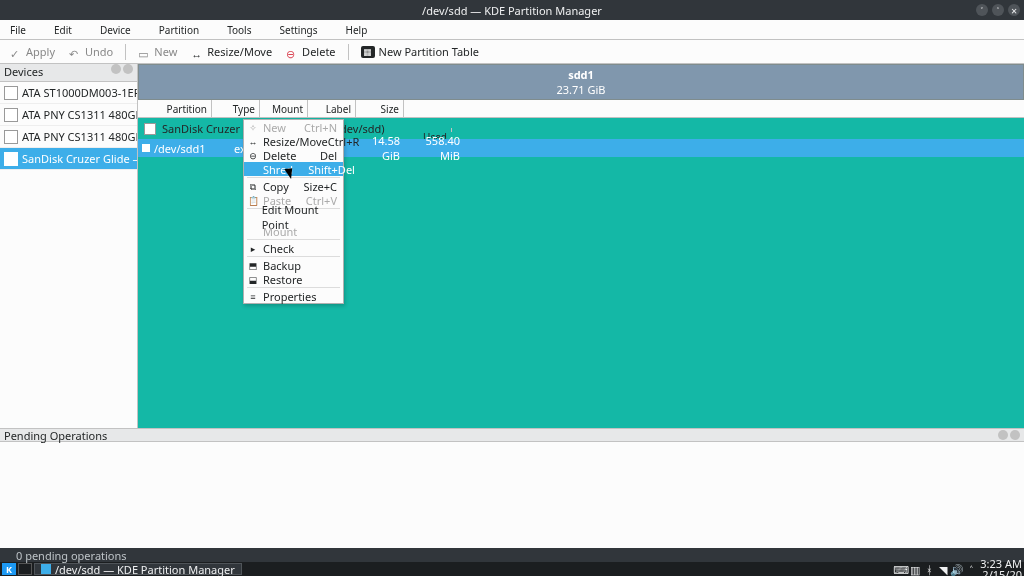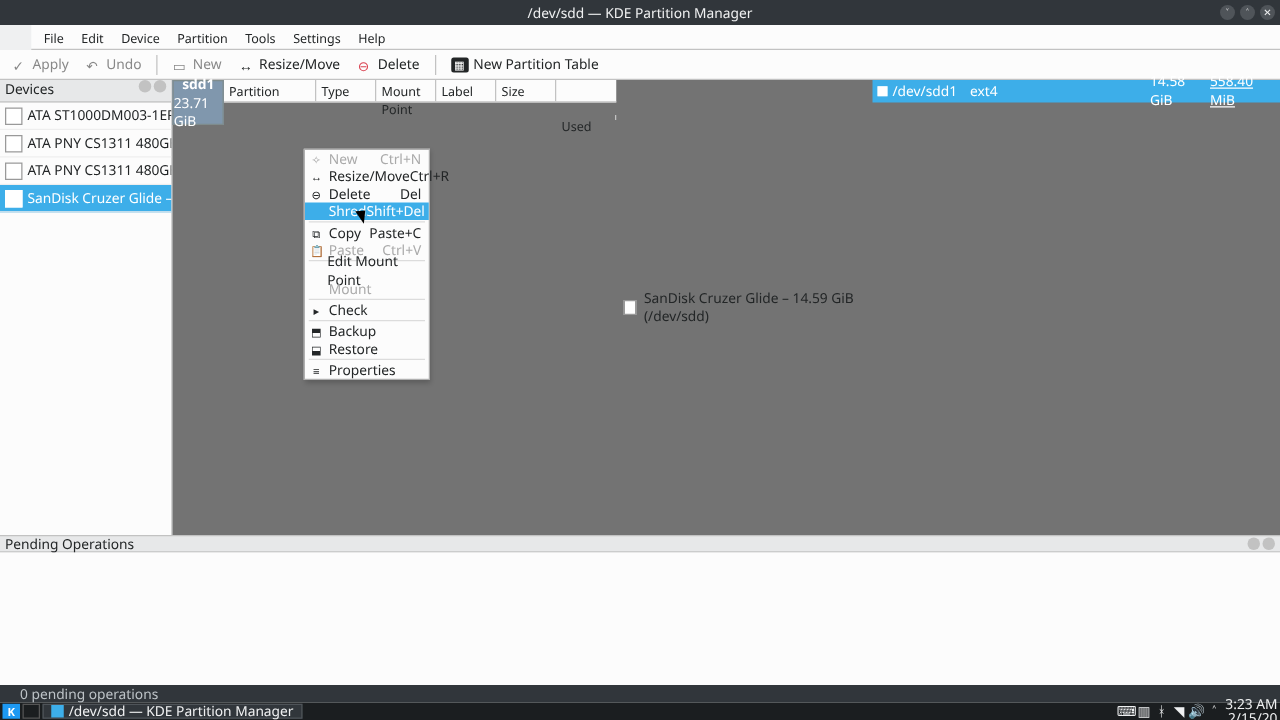--- a/index.html
+++ b/index.html
@@ -2,21 +2,21 @@
 <html><head>
 <meta charset="utf-8">
 <style>
   * { box-sizing: border-box; margin: 0; padding: 0; font-family: "Noto Sans", "Segoe UI", sans-serif; font-size: 11px; }
   html, body { width: 1024px; height: 576px; overflow: hidden; background: #eff0f1; color: #232627; }
   
   .titlebar { height: 20px; background: #31363b; color: #eff0f1; display: flex; align-items: center; justify-content: center; position: relative; font-size: 10px; }
   .titlebar-ctrls { position: absolute; right: 4px; display: flex; gap: 4px; }
   .titlebar-ctrls span { width: 12px; height: 12px; border-radius: 50%; background: #4f5459; display: inline-flex; align-items: center; justify-content: center; font-size: 8px; color:#eff0f1; }
   
-  .menubar { height: 20px; background: #fcfcfc; border-bottom: 1px solid #c2c2c2; display: flex; align-items: center; padding: 0 4px; gap: 2px; margin-left: 25px; }
+  .menubar { height: 20px; background: #fcfcfc; border-bottom: 1px solid #c2c2c2; display: flex; align-items: center; padding: 0 4px; gap: 16px; }
   .menubar span { padding: 2px 6px; font-size: 10px; cursor: default; }
   
   .toolbar { height: 24px; background: #fcfcfc; border-bottom: 1px solid #c2c2c2; display: flex; align-items: center; padding: 0 4px; gap: 2px; }
   .tbtn { display: flex; align-items: center; gap: 4px; padding: 2px 6px; font-size: 10px; color: #888; }
   .tbtn.enabled { color: #232627; }
   .tbtn .ico { width: 12px; height: 12px; display: inline-block; }
   .ico-delete { color:#da4453; }
   .ico-newpt { background:#232627; color:#fff; border-radius:2px; width:14px; height:12px; display:inline-flex; align-items:center; justify-content:center; font-size:9px;}
   .sep { width:1px; height:16px; background:#c2c2c2; margin: 0 4px;}
   
@@ -24,38 +24,38 @@
   
   .devices-panel { width: 138px; background: #fcfcfc; border-right: 1px solid #c2c2c2; display:flex; flex-direction:column;}
   .devices-hdr { height: 18px; background: #e7e8e9; border-bottom:1px solid #c2c2c2; display:flex; align-items:flex-start; padding:0 4px; font-size:10px; justify-content:space-between;}
   .devices-hdr-icons { display:flex; gap:2px;}
   .devices-hdr-icons span { width:10px; height:10px; border-radius:50%; background:#c2c2c2; display:inline-block;}
   .dev-item { display:flex; align-items:center; gap:4px; padding:3px 4px; font-size:9px; white-space:nowrap; overflow:hidden; text-overflow:ellipsis; border-bottom:1px solid #eee;}
   .dev-item.selected { background:#3daee9; color:#fff;}
   .dev-ico { width:14px; height:14px; border:1px solid #999; background:#fff; flex-shrink:0;}
   .dev-item.selected .dev-ico { border-color:#fff;}
   
-  .main-panel { flex:1; background:#737373; display:flex; flex-direction:row;}
+  .main-panel { flex:1; background:#14b8a6; display:flex; flex-direction:column;text-align:right;}
   .diskbar { height:36px; background:#8097ad; margin:0; border:1px solid #7f8c8d; position:relative; display:flex; align-items:center; justify-content:center; flex-direction:column; color:#fff; font-size:9px;}
   .diskbar .lbl { font-weight:bold;}
   .tbl-hdr { display:flex; height:18px; border-bottom:1px solid #c2c2c2; background:#fcfcfc;}
   .tbl-hdr div { border-right:1px solid #c2c2c2; padding:2px 4px; font-size:10px;}
   .col-part{width:74px;} .col-type{width:48px;} .col-mp{width:48px;} .col-lbl{width:48px;} .col-size{width:48px;} .col-used{width:48px;margin-top:28px;}
   .dev-row { display:flex; align-items:center; gap:6px; padding:3px 6px; font-size:10px;}
   .dev-row .dev-ico2{width:12px;height:12px;border:1px solid #999;background:#fff;}
   .part-row { display:flex; align-items:center; height:18px; font-size:10px;}
   .part-row.sel { background:#3daee9; color:#fff;}
   .part-row > div { padding:0 4px;}
-  .pc-part{width:74px; display:flex; align-items:center; gap:4px;} .pc-type{width:48px;} .pc-mp{width:48px;} .pc-lbl{width:48px;} .pc-size{width:48px;} .pc-used{width:60px;text-decoration:underline;}
+  .pc-part{width:74px; display:flex; align-items:center; gap:4px;} .pc-type{width:48px;} .pc-mp{width:48px;} .pc-lbl{width:48px;} .pc-size{width:48px;} .pc-used{width:60px;}
   .pc-part .sw{width:8px;height:8px;background:#fff;border:1px solid rgba(255,255,255,.6);}
   
   .context-menu { position:absolute; left:243px; top:119px; width:101px; background:#fcfcfc; border:1px solid #b0b0b0; box-shadow:1px 2px 4px rgba(0,0,0,.2); z-index:100;}
   .cm-item { display:flex; align-items:center; justify-content:space-between; padding:2px 6px 2px 4px; height:14px; font-size:9px; color:#232627;}
   .cm-item.dis { color:#aaa;}
-  .cm-item.hi { background:#3daee9; color:#fff;}
+  .cm-item.hi { background:#3daee9; color:#fff;gap:15px;}
   .cm-item .l { display:flex; align-items:center; gap:5px;}
   .cm-item .l .cic { width:10px; display:inline-block; text-align:center; font-size:9px;}
   .cm-sep { height:1px; background:#dcdcdc; margin:1px 3px;}
   
   .cursor { position:absolute; left:287px; top:166px; width:10px; height:12px; z-index:200; pointer-events:none;}
   .cursor::before{content:"";position:absolute;border-left:7px solid #000;border-top:4px solid transparent;border-bottom:8px solid transparent;transform:rotate(-35deg);}
   
   .pending-hdr { height:14px; background:#e7e8e9; border-top:1px solid #c2c2c2; border-bottom:1px solid #c2c2c2; display:flex; align-items:center; justify-content:space-between; padding:0 4px; font-size:10px;}
   .pending-hdr .icons { display:flex; gap:2px;} .pending-hdr .icons span{width:10px;height:10px;border-radius:50%;background:#c2c2c2;display:inline-block;}
   .pending-body { height:106px; background:#fcfcfc;}
@@ -210,21 +210,21 @@
         <span>Shred</span>
       </span>
       <span>Shift+Del</span>
     </div>
     <div class="cm-sep"></div>
     <div class="cm-item">
       <span class="l">
         <span class="cic">⧉</span>
         <span>Copy</span>
       </span>
-      <span>Paste+C</span>
+      <span>Size+C</span>
     </div>
     <div class="cm-item dis">
       <span class="l">
         <span class="cic">📋</span>
         <span>Paste</span>
       </span>
       <span>Ctrl+V</span>
     </div>
     <div class="cm-sep"></div>
     <div class="cm-item">

